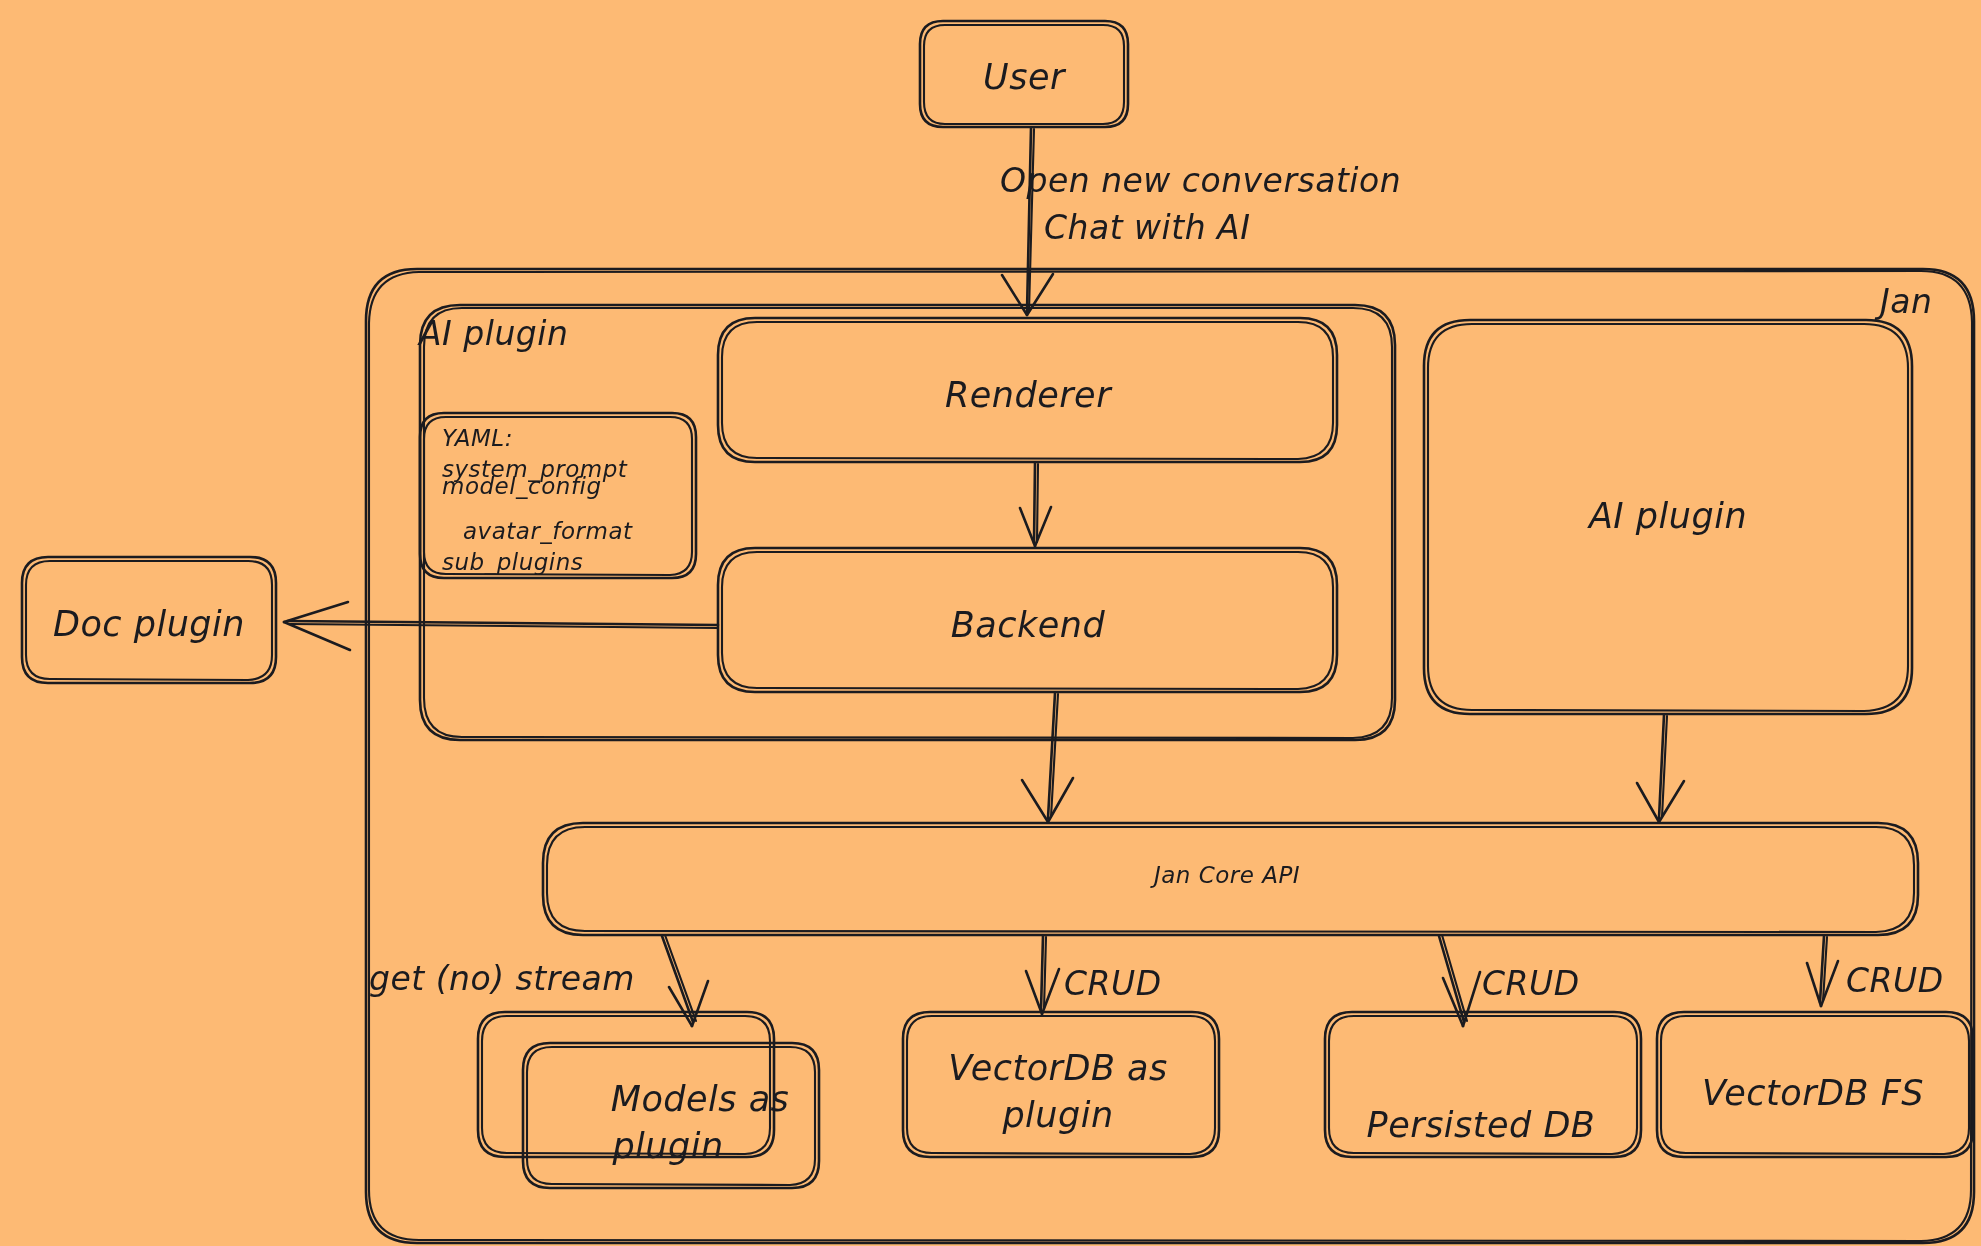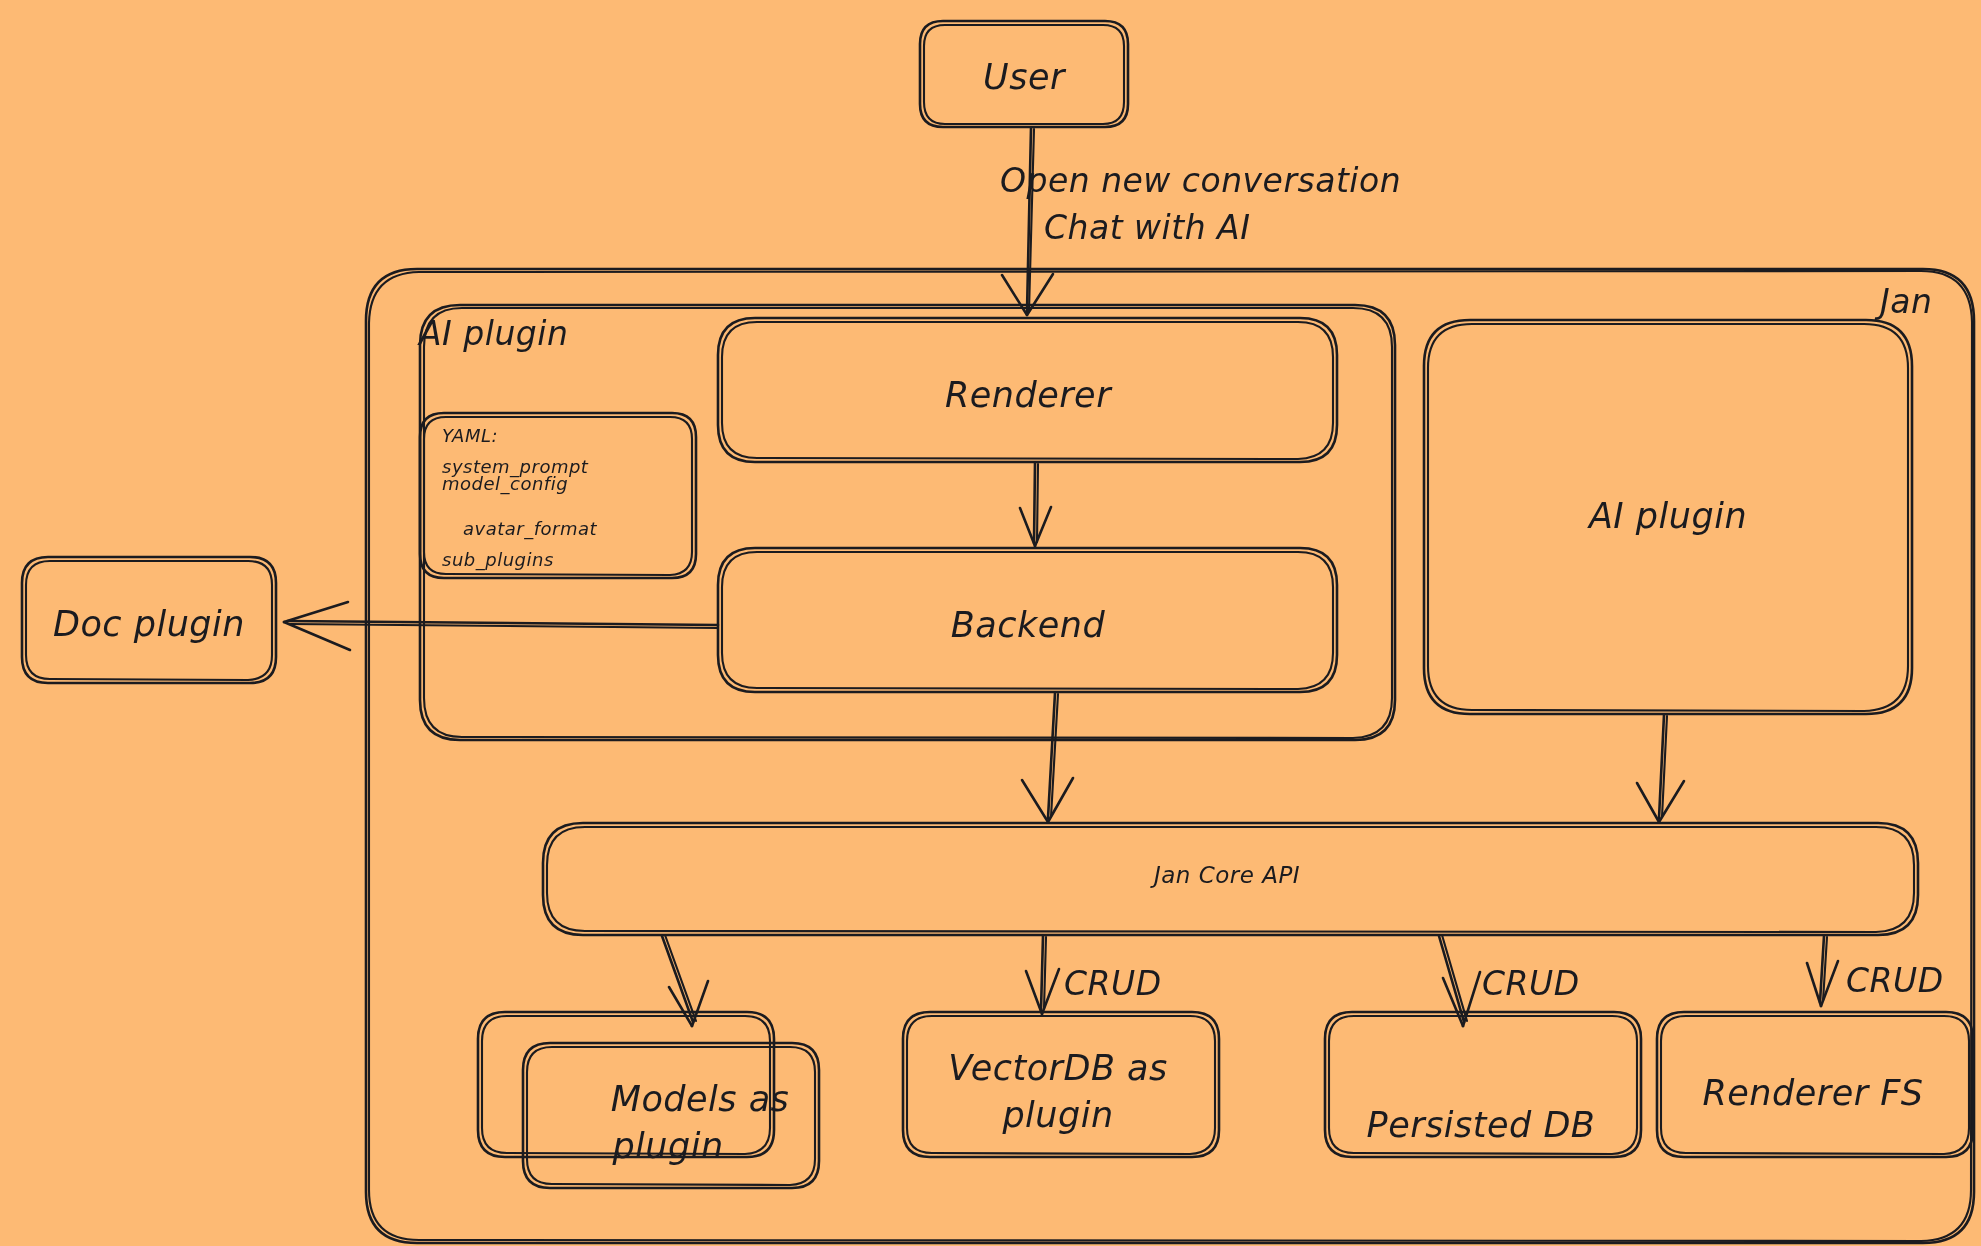--- a/index.html
+++ b/index.html
@@ -38,21 +38,21 @@
     font-style: italic;
     font-weight: 500;
   }
   .lbl.center {
     text-align: center;
     transform: translateX(-50%);
   }
   .f-node   { font-size: 35px; }
   .f-edge   { font-size: 33px; }
   .f-group  { font-size: 33px; }
-  .f-yaml   { font-size: 18px; }
+  .f-yaml   { font-size: 23px; }
   .f-core   { font-size: 23px; }
 </style>
 </head>
 <body>
 
 <div id="canvas">
 
   <svg class="layer" viewBox="0 0 1981 1246">
 
     <g>
@@ -208,30 +208,31 @@
   <div class="lbl center f-node" style="left:149px; top:602px;">Doc plugin</div>
 
   <div class="lbl f-yaml" style="left:442px; top:424px;">YAML:</div>
   <div class="lbl f-yaml" style="left:442px; top:455px;">system_prompt</div>
   <div class="lbl f-yaml" style="left:442px; top:472px;">model_config</div>
   <div class="lbl f-yaml" style="left:442px; top:517px;margin-left:21px;">avatar_format</div>
   <div class="lbl f-yaml" style="left:442px; top:548px;">sub_plugins</div>
 
   <div class="lbl center f-core" style="left:1227px; top:861px;">Jan Core API</div>
 
+  <div class="lbl f-edge" style="left:369px; top:958px;">get (no) stream</div>
 
   <div class="lbl f-edge" style="left:1064px; top:963px;">CRUD</div>
 
   <div class="lbl f-edge" style="left:1482px; top:963px;">CRUD</div>
 
   <div class="lbl f-edge" style="left:1846px; top:960px;">CRUD</div>
 
   <div class="lbl center f-node" style="left:668px; top:1077px;margin-left:32px;">Models as</div>
   <div class="lbl center f-node" style="left:668px; top:1124px;">plugin</div>
 
   <div class="lbl center f-node" style="left:1058px; top:1046px;">VectorDB as</div>
   <div class="lbl center f-node" style="left:1058px; top:1093px;">plugin</div>
 
   <div class="lbl center f-node" style="left:1481px; top:1071px;margin-top:32px;">Persisted DB</div>
 
-  <div class="lbl center f-node" style="left:1813px; top:1071px;">Renderer FS</div>
+  <div class="lbl center f-node" style="left:1813px; top:1071px;">VectorDB FS</div>
 
 </div>
 
 </body></html>

